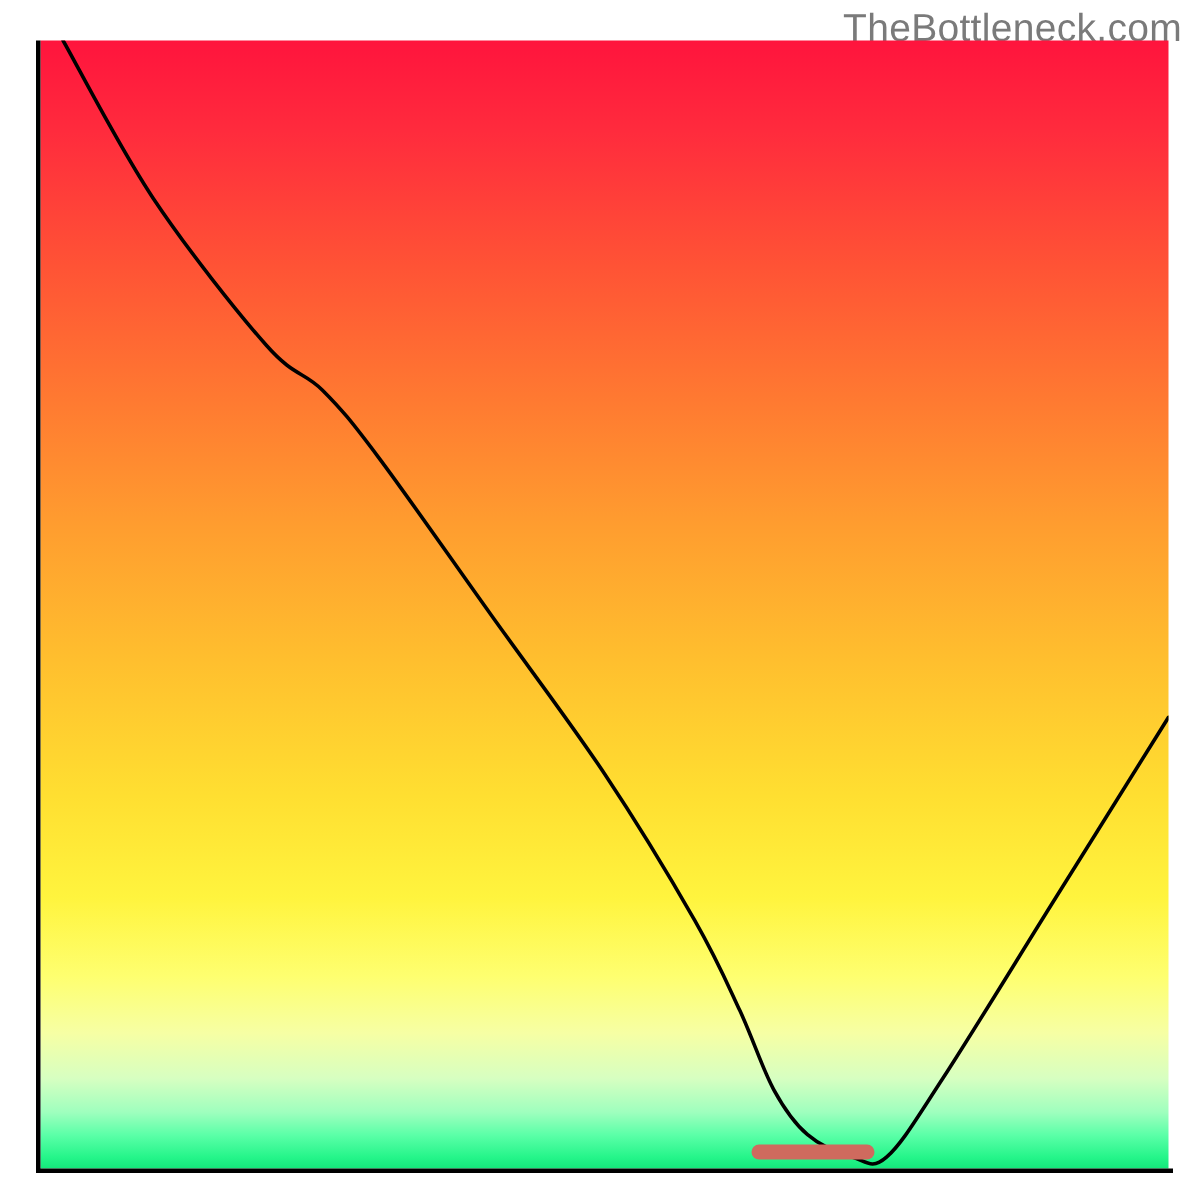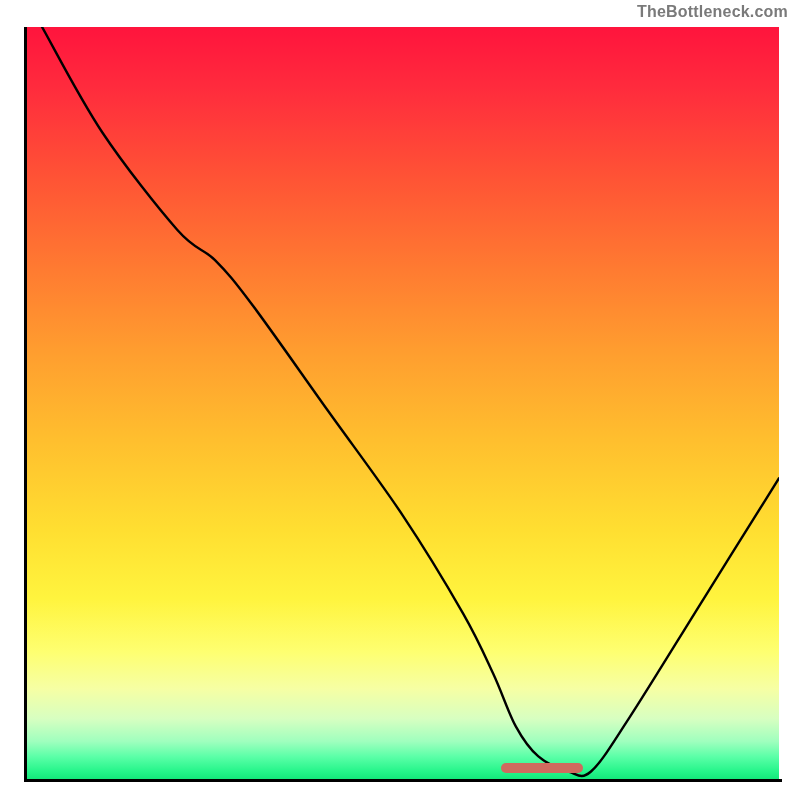--- a/index.html
+++ b/index.html
@@ -8,23 +8,23 @@
     width: 800px;
     height: 800px;
     background: #ffffff;
     font-family: Arial, Helvetica, sans-serif;
     position: relative;
   }
   .watermark {
     position: absolute;
     top: 3px;
     right: 12px;
-    font-size: 16px;
+    font-size: 26px;
     color: #7a7a7a;
-    font-weight: 700;
+    font-weight: 400;
     letter-spacing: 0.2px;
   }
   .plot-area {
     position: absolute;
     left: 27px;
     top: 27px;
     width: 752px;
     height: 752px;
     background: linear-gradient(to bottom,
       #ff143d 0%,

